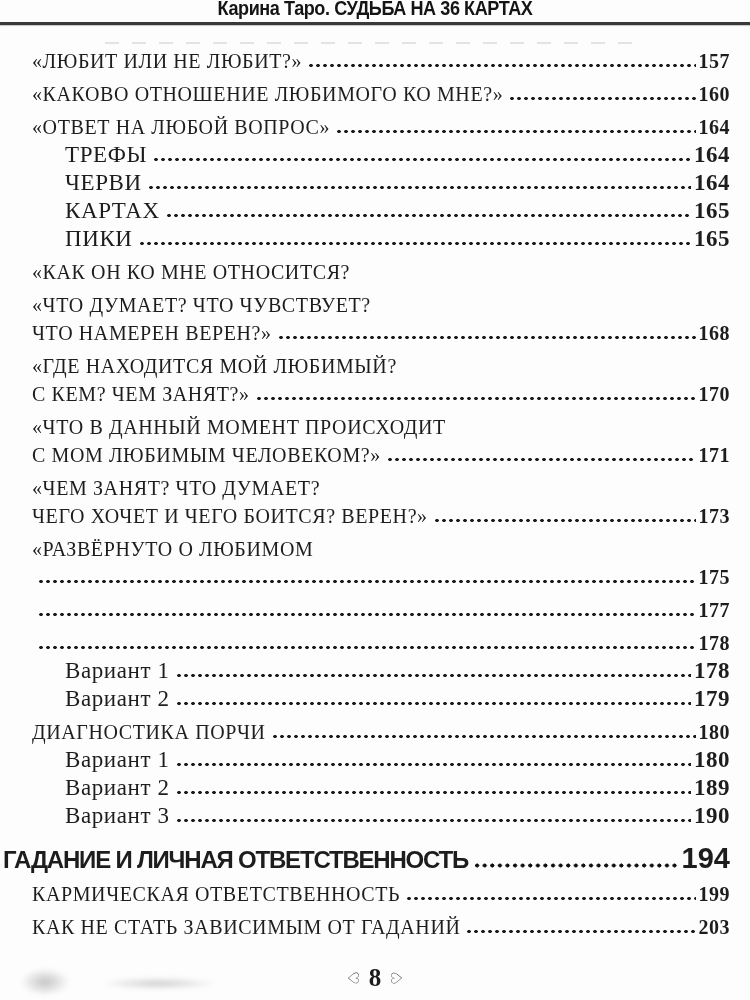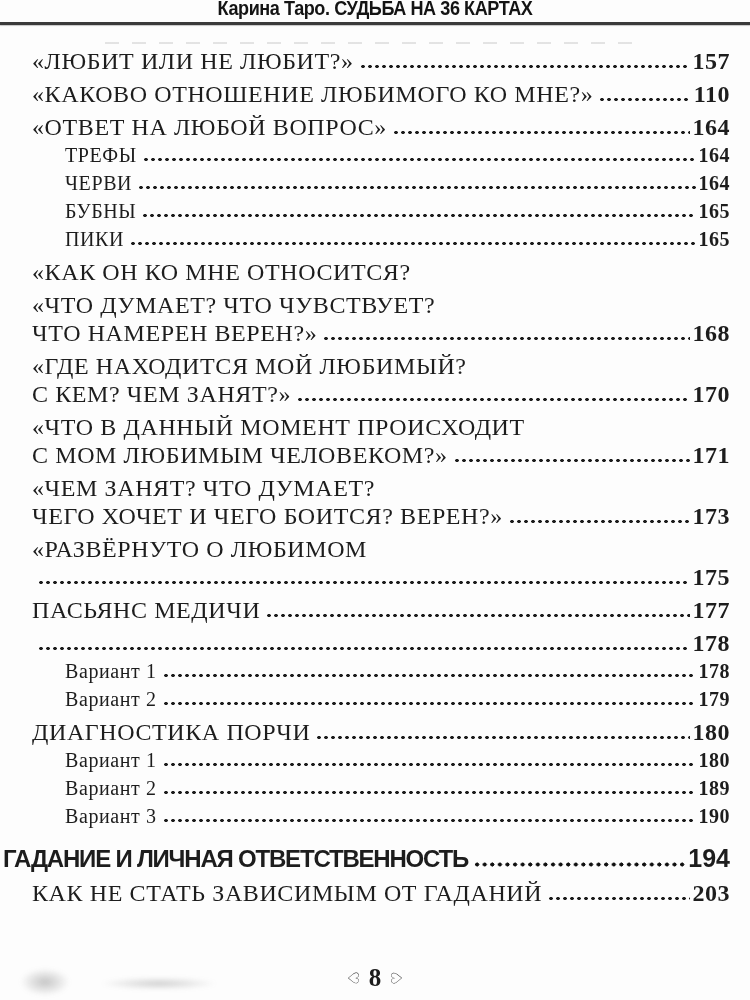--- a/index.html
+++ b/index.html
@@ -32,41 +32,41 @@
     height:3px;background:var(--rule);
     margin-top:2px;
     box-shadow:0 1px 1px rgba(0,0,0,0.22);
   }
   
   .toc{padding:17px 20px 0 32px;}
   .entry{margin-top:5px;}
   .entry.level1{margin-top:0;padding-left:33px;}
   .toc-line{
     display:flex;align-items:baseline;
-    line-height:28px;font-size:24px;
+    line-height:28px;font-size:20px;
   }
   .toc-text{white-space:nowrap;letter-spacing:0.6px;}
-  .entry.level1 .toc-line{font-size:20px;}
+  .entry.level1 .toc-line{font-size:23px;}
   .dots{
     flex:1;min-width:8px;height:5px;
     margin:0 3px 0 6px;
     background-image:radial-gradient(circle at 3px 2.5px, #1c1c1c 1.55px, rgba(0,0,0,0) 1.95px);
     background-size:7px 5px;
     background-repeat:repeat-x;
   }
   .page-num{white-space:nowrap;letter-spacing:0.5px;font-weight:bold;}
   
   .entry.chapter{margin-top:13px;margin-left:-29px;margin-bottom:2px;}
   .entry.chapter .toc-line{
     font-family:"Liberation Sans", sans-serif;
     font-weight:bold;
     font-size:24px;line-height:30px;
   }
   .entry.chapter .toc-text{letter-spacing:-1.2px;text-align:right;}
-  .entry.chapter .page-num{font-size:25px;letter-spacing:0;}
+  .entry.chapter .page-num{font-size:29px;letter-spacing:0;}
   .entry.chapter .dots{
     background-image:radial-gradient(circle at 3.2px 2.5px, #101010 1.85px, rgba(0,0,0,0) 2.25px);
     background-size:7.6px 5px;
   }
   
   .footer{
     position:absolute;left:0;right:0;bottom:4px;
     text-align:center;
     font-size:25px;font-weight:bold;
   }
@@ -114,21 +114,21 @@
         <div class="toc-line">
           <span class="toc-text">«ЛЮБИТ ИЛИ НЕ ЛЮБИТ?»</span>
           <span class="dots"></span>
           <span class="page-num">157</span>
         </div>
       </div>
       <div class="entry level0">
         <div class="toc-line">
           <span class="toc-text">«КАКОВО ОТНОШЕНИЕ ЛЮБИМОГО КО МНЕ?»</span>
           <span class="dots"></span>
-          <span class="page-num">110</span>
+          <span class="page-num">160</span>
         </div>
       </div>
       <div class="entry level0">
         <div class="toc-line">
           <span class="toc-text">«ОТВЕТ НА ЛЮБОЙ ВОПРОС»</span>
           <span class="dots"></span>
           <span class="page-num">164</span>
         </div>
       </div>
       <div class="entry level1">
@@ -140,21 +140,21 @@
       </div>
       <div class="entry level1">
         <div class="toc-line">
           <span class="toc-text">ЧЕРВИ</span>
           <span class="dots"></span>
           <span class="page-num">164</span>
         </div>
       </div>
       <div class="entry level1">
         <div class="toc-line">
-          <span class="toc-text">БУБНЫ</span>
+          <span class="toc-text">КАРТАХ</span>
           <span class="dots"></span>
           <span class="page-num">165</span>
         </div>
       </div>
       <div class="entry level1">
         <div class="toc-line">
           <span class="toc-text">ПИКИ</span>
           <span class="dots"></span>
           <span class="page-num">165</span>
         </div>
@@ -208,21 +208,20 @@
         <div class="toc-line">
           <span class="toc-text">«РАЗВЁРНУТО О ЛЮБИМОМ</span>
         </div>
         <div class="toc-line">
           <span class="dots"></span>
           <span class="page-num">175</span>
         </div>
       </div>
       <div class="entry level0">
         <div class="toc-line">
-          <span class="toc-text">ПАСЬЯНС МЕДИЧИ</span>
           <span class="dots"></span>
           <span class="page-num">177</span>
         </div>
       </div>
       <div class="entry level0">
         <div class="toc-line">
           <span class="dots"></span>
           <span class="page-num">178</span>
         </div>
       </div>
@@ -266,20 +265,27 @@
           <span class="toc-text">Вариант 3</span>
           <span class="dots"></span>
           <span class="page-num">190</span>
         </div>
       </div>
       <div class="entry level0 chapter">
         <div class="toc-line">
           <span class="toc-text">ГАДАНИЕ И ЛИЧНАЯ ОТВЕТСТВЕННОСТЬ</span>
           <span class="dots"></span>
           <span class="page-num">194</span>
+        </div>
+      </div>
+      <div class="entry level0">
+        <div class="toc-line">
+          <span class="toc-text">КАРМИЧЕСКАЯ ОТВЕТСТВЕННОСТЬ</span>
+          <span class="dots"></span>
+          <span class="page-num">199</span>
         </div>
       </div>
       <div class="entry level0">
         <div class="toc-line">
           <span class="toc-text">КАК НЕ СТАТЬ ЗАВИСИМЫМ ОТ ГАДАНИЙ</span>
           <span class="dots"></span>
           <span class="page-num">203</span>
         </div>
       </div>
     </div>

